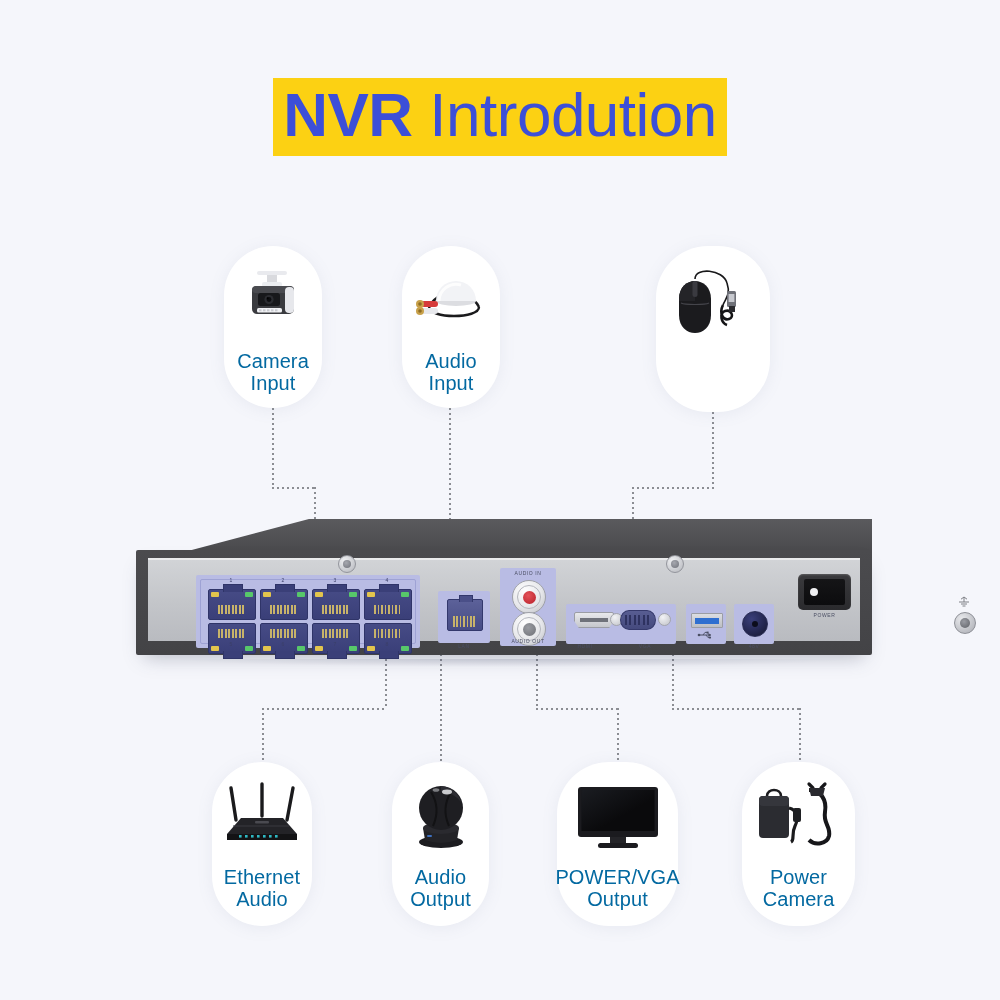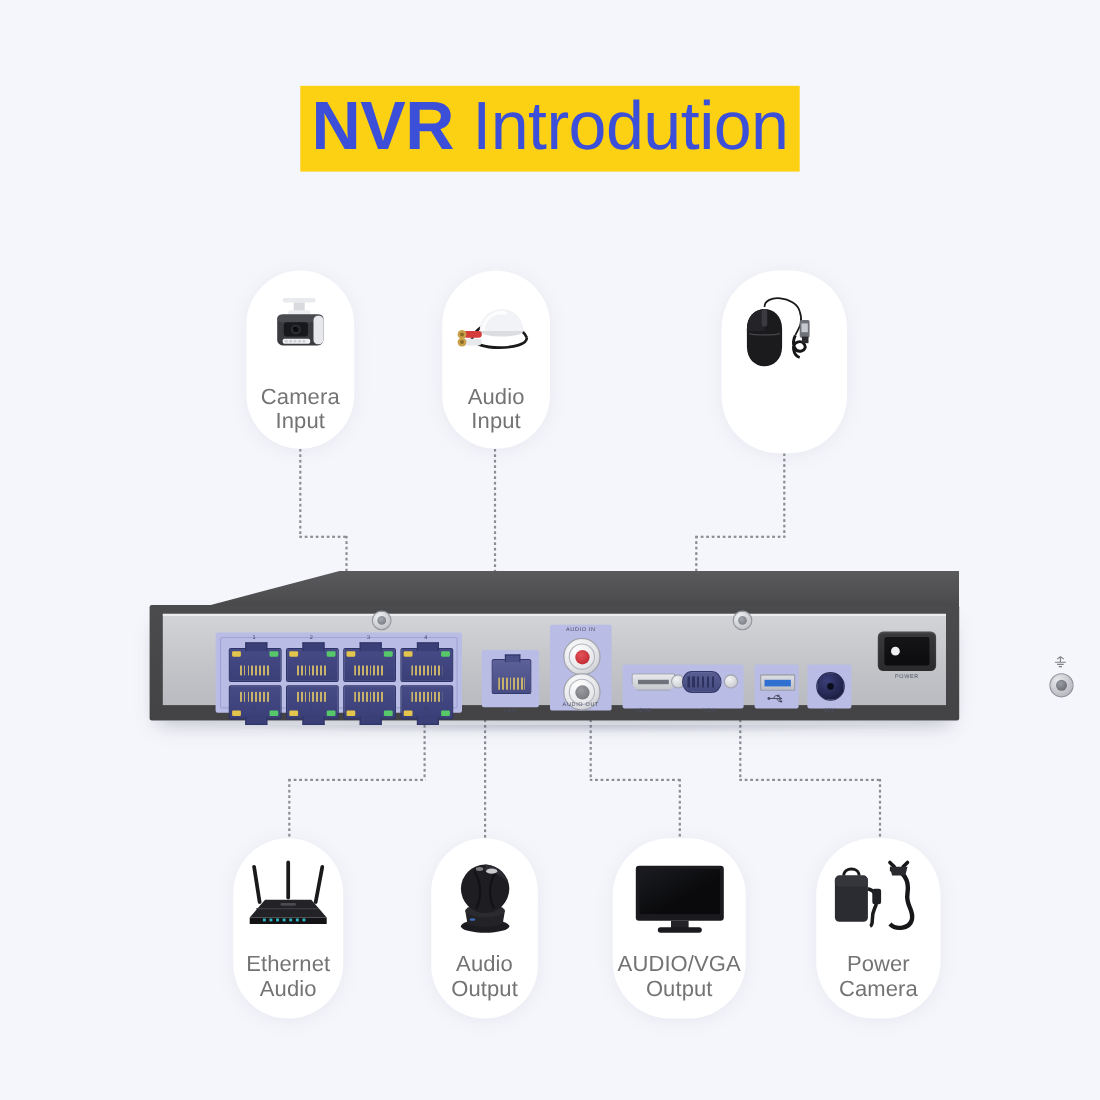--- a/index.html
+++ b/index.html
@@ -50,21 +50,21 @@
     box-shadow:0 2px 16px rgba(120,125,160,.10);
     display:flex;flex-direction:column;
     align-items:center;justify-content:flex-start;
   }
   .card .art{
     height:92px;width:100%;
     display:flex;align-items:center;justify-content:center;
     margin-top:8px;
   }
   .card .label{
-    font-size:20px;color:#737373;text-align:center;
+    font-size:20px;color:#0369a1;text-align:center;
     line-height:1.12;margin-top:4px;letter-spacing:.1px;
   }
   .label .l2{display:block;}
 
   
   #nvr{position:absolute;left:136px;top:519px;width:736px;height:145px;}
   .nvr-topface{
     position:absolute;left:0;top:0;width:100%;height:36px;
     background:linear-gradient(180deg,#5a5a5d 0%,#48484b 100%);
     clip-path:polygon(5.0% 100%, 23.5% 0%, 100% 0%, 100% 100%);
@@ -537,21 +537,21 @@
           <linearGradient id="scr" x1="0" y1="0" x2="1" y2="1">
             <stop offset="0%" stop-color="#4a5260"></stop>
               <stop offset="60%" stop-color="#0a0a0c"></stop>
           </linearGradient>
         </defs>
         <rect x="42" y="58" width="16" height="7" fill="#242428"></rect>
         <rect x="30" y="64" width="40" height="5" rx="2.5" fill="#1b1b1f"></rect>
       </svg>
     </div>
     <div class="label">
-      <span>AUDIO/VGA</span>
+      <span>POWER/VGA</span>
       <span class="l2">Output</span>
     </div>
   </div>
 
   <div class="card" style="left:742px;top:762px;width:113px;height:164px;">
     <div class="art">
       <svg width="96" height="76" viewBox="0 0 96 76">
         <rect x="8" y="18" width="30" height="42" rx="4" fill="#2b2c31"></rect>
         <rect x="8" y="18" width="30" height="10" rx="4" fill="#35363c"></rect>
         <path d="M16 18 C16 10 30 10 30 18" fill="none" stroke="#1b1b1e" stroke-width="2.6"></path>

